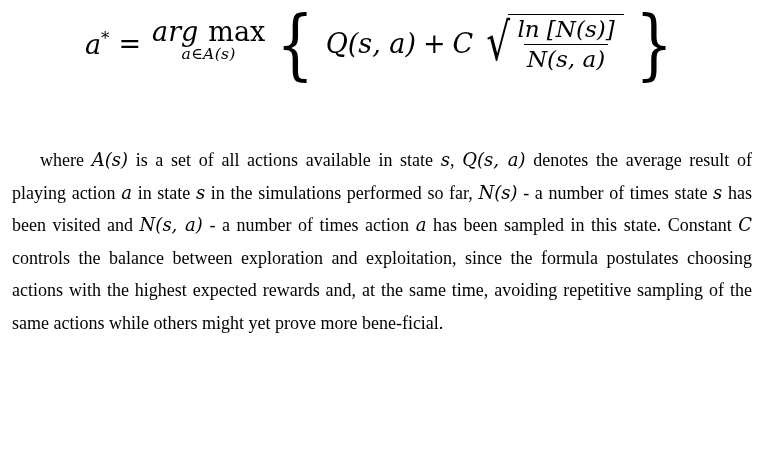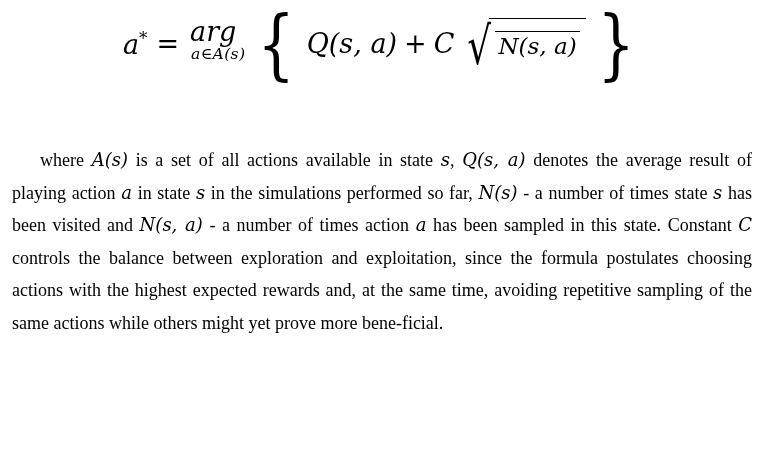--- a/index.html
+++ b/index.html
@@ -141,34 +141,36 @@
   <div class="equation-block">
     <span class="eq-row">
 
       <span class="mi"><span>a</span><span class="sup">*</span></span>
 
       <span class="eq-eq mi-up">=</span>
 
       <span class="argmax">
         <span class="argmax-top">
           <span class="arg">arg</span>
+          <span class="maxop">max</span>
         </span>
         <span class="argmax-sub">a∈A(s)</span>
       </span>
 
       <span class="brace brace-l">{</span>
 
       <span class="inner">
         <span class="mi">Q(s, a)</span>
         <span class="plus">+</span>
         <span class="cconst">C</span>
         <span class="sqrt">
           <span class="radical">√</span>
           <span class="radicand">
             <span class="frac">
+              <span class="num mi">ln [N(s)]</span>
               <span class="den mi">N(s, a)</span>
             </span>
           </span>
         </span>
       </span>
 
       <span class="brace brace-r">}</span>
     </span>
   </div>
 

